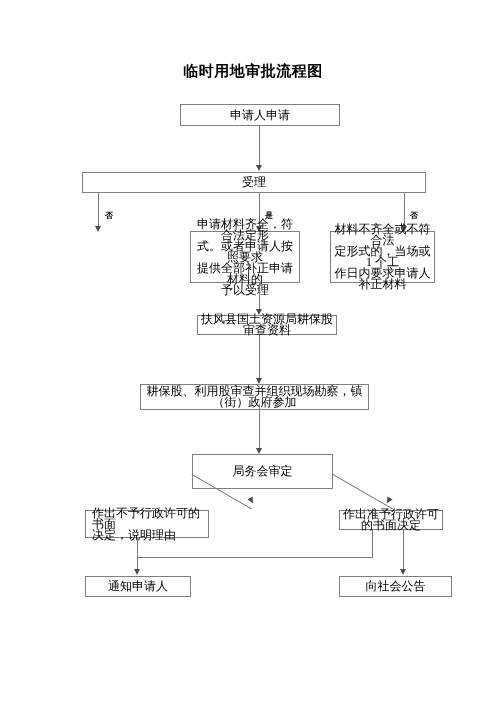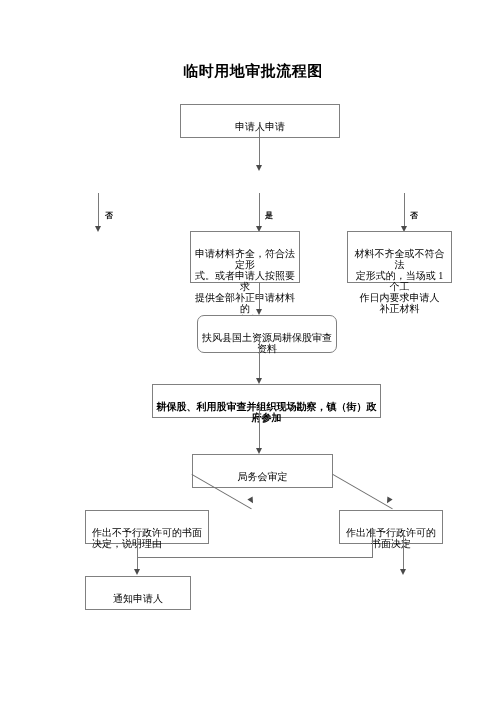--- a/index.html
+++ b/index.html
@@ -33,26 +33,27 @@
     font-family: "Liberation Serif", "DejaVu Serif", serif;
   }
 
   
   .node {
     position: absolute;
     box-sizing: border-box;
     border: 1px solid #808080;
     background: #ffffff;
     display: flex;
+    align-items: center;
     justify-content: center;
     text-align: center;
-    font-size: 10px;
+    font-size: 12px;
     line-height: 11px;
     color: #000000;
-    padding: 16px 3px;
+    padding: 3px 3px;
     font-family: "Liberation Serif", "DejaVu Serif", serif;
   }
   .node .txt {
     display: block;
     width: 100%;
     white-space: pre-line;
   }
 
   
   .vline {
@@ -106,20 +107,23 @@
 
   <div class="chart-title">临时用地审批流程图</div>
 
   <div class="node" style="left:180px; top:104px; width:160px; height:22px;">
     <span class="txt">申请人申请</span>
   </div>
 
   <div class="vline" style="left:259px; top:126px; height:40px;"></div>
   <div class="arrow-down" style="left:256px; top:165px;"></div>
 
+  <div class="node" style="left:82px; top:172px; width:344px; height:21px;">
+    <span class="txt">受理</span>
+  </div>
 
   <div class="vline" style="left:98px; top:193px; height:35px;"></div>
   <div class="arrow-down" style="left:95px; top:226px;"></div>
   <div class="branch-label" style="left:105px; top:211px;">否</div>
 
   <div class="vline" style="left:259px; top:193px; height:35px;"></div>
   <div class="arrow-down" style="left:256px; top:226px;"></div>
   <div class="branch-label" style="left:265px; top:211px;">是</div>
 
   <div class="vline" style="left:404px; top:193px; height:35px;"></div>
@@ -127,45 +131,45 @@
   <div class="branch-label" style="left:410px; top:211px;">否</div>
 
 
   <div class="node" style="left:190px; top:231px; width:110px; height:52px;">
     <span class="txt">申请材料齐全，符合法定形
 式。或者申请人按照要求
 提供全部补正申请材料的
 予以受理</span>
   </div>
 
-  <div class="node" style="left:347px; top:231px; width:105px; height:52px;">
+  <div class="node" style="left:330px; top:231px; width:105px; height:52px;">
     <span class="txt">材料不齐全或不符合法
 定形式的，当场或 1 个工
 作日内要求申请人
 补正材料</span>
   </div>
 
   <div class="vline" style="left:259px; top:283px; height:28px;"></div>
   <div class="arrow-down" style="left:256px; top:309px;"></div>
 
-  <div class="node" style="left:197px; top:315px; width:140px; height:38px;border-radius:7px;">
+  <div class="node" style="left:197px; top:315px; width:140px; height:20px;">
     <span class="txt">扶风县国土资源局耕保股审查资料</span>
   </div>
 
   <div class="vline" style="left:259px; top:335px; height:44px;"></div>
   <div class="arrow-down" style="left:256px; top:378px;"></div>
 
-  <div class="node" style="left:152px; top:384px; width:229px; height:32px;font-weight:bold;">
+  <div class="node" style="left:140px; top:384px; width:229px; height:26px;">
     <span class="txt">耕保股、利用股审查并组织现场勘察，镇（街）政府参加</span>
   </div>
 
   <div class="vline" style="left:259px; top:404px; height:45px;"></div>
   <div class="arrow-down" style="left:256px; top:448px;"></div>
 
-  <div class="node" style="left:192px; top:454px; width:141px; height:15px;">
+  <div class="node" style="left:192px; top:454px; width:141px; height:35px;">
     <span class="txt">局务会审定</span>
   </div>
 
   <div class="diag" style="left:192px; top:474px; width:69px; transform:rotate(30deg);"></div>
   <div class="arrow-rot" style="left:247px; top:498px; transform:rotate(-30deg);"></div>
 
   <div class="diag" style="left:333px; top:474px; width:69px; transform:rotate(30deg);"></div>
   <div class="arrow-rot" style="left:387px; top:498px; transform:rotate(30deg);"></div>
 
   <div class="node" style="left:85px; top:510px; width:124px; height:28px; justify-content:flex-start; text-align:left; padding-left:6px;">
@@ -183,14 +187,17 @@
   <div class="vline" style="left:372px; top:530px; height:28px;"></div>
   <div class="hline" style="left:137px; top:557px; width:236px;"></div>
 
   <div class="vline" style="left:403px; top:530px; height:41px;"></div>
   <div class="arrow-down" style="left:400px; top:569px;"></div>
 
   <div class="node" style="left:85px; top:576px; width:106px; height:21px;">
     <span class="txt">通知申请人</span>
   </div>
 
+  <div class="node" style="left:339px; top:576px; width:113px; height:21px;">
+    <span class="txt">向社会公告</span>
+  </div>
 
 </div>
 
 </body></html>

